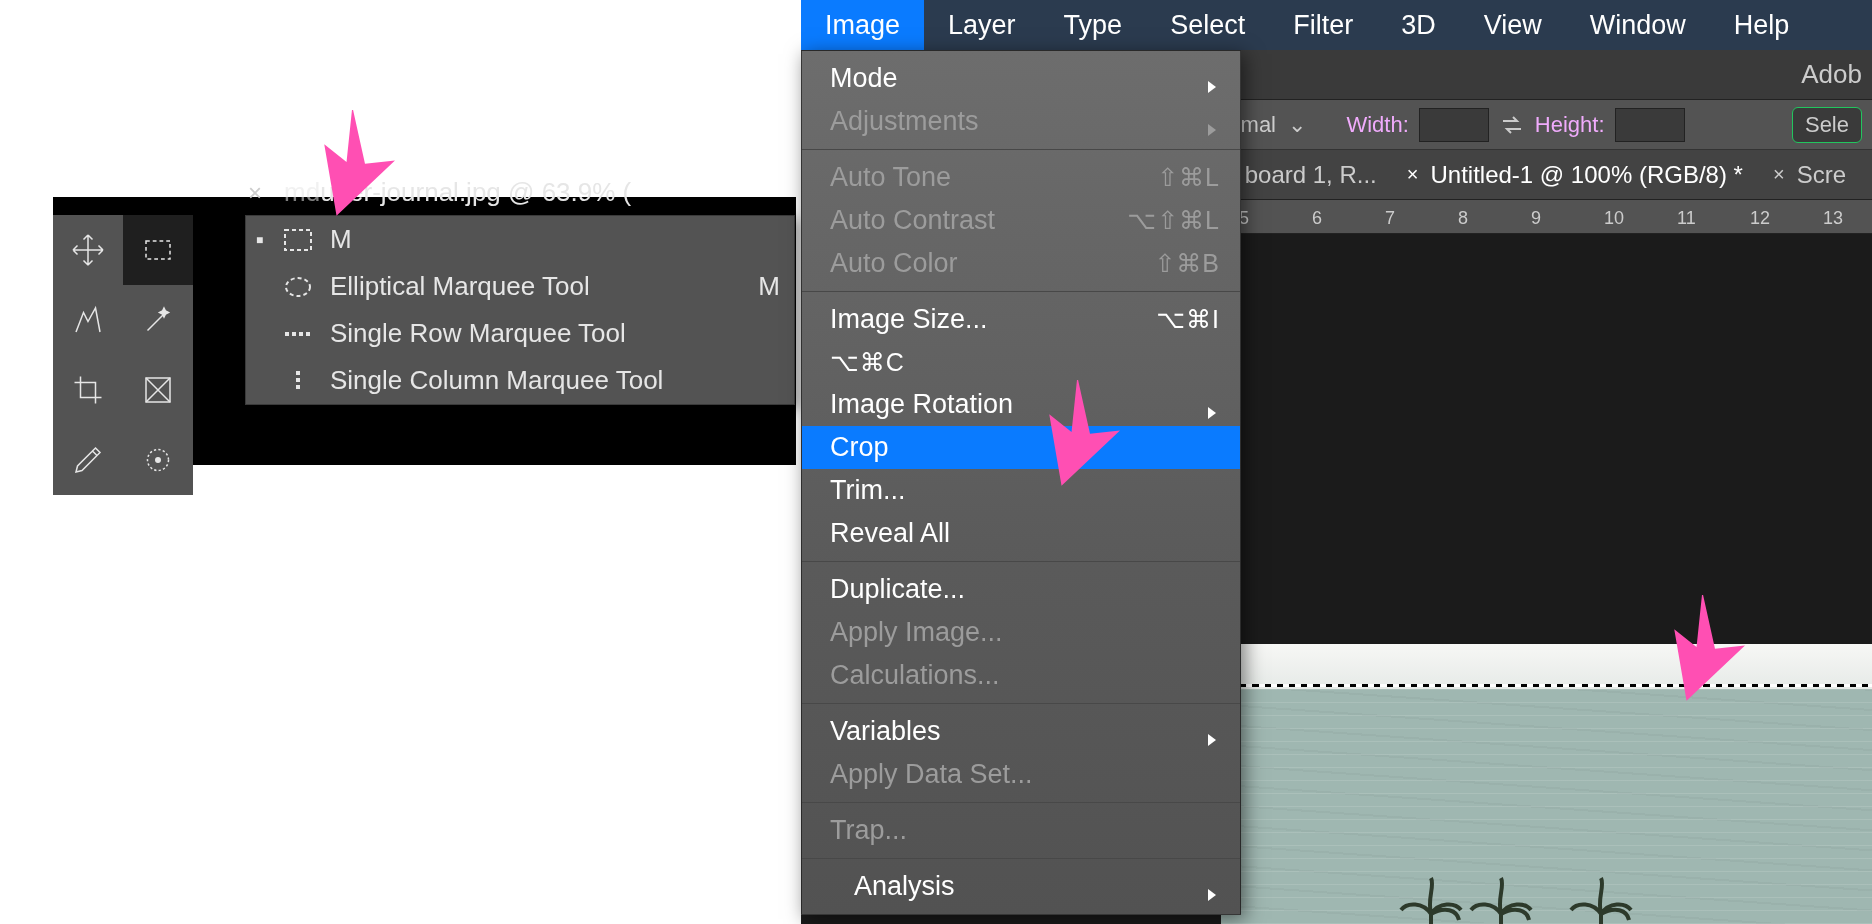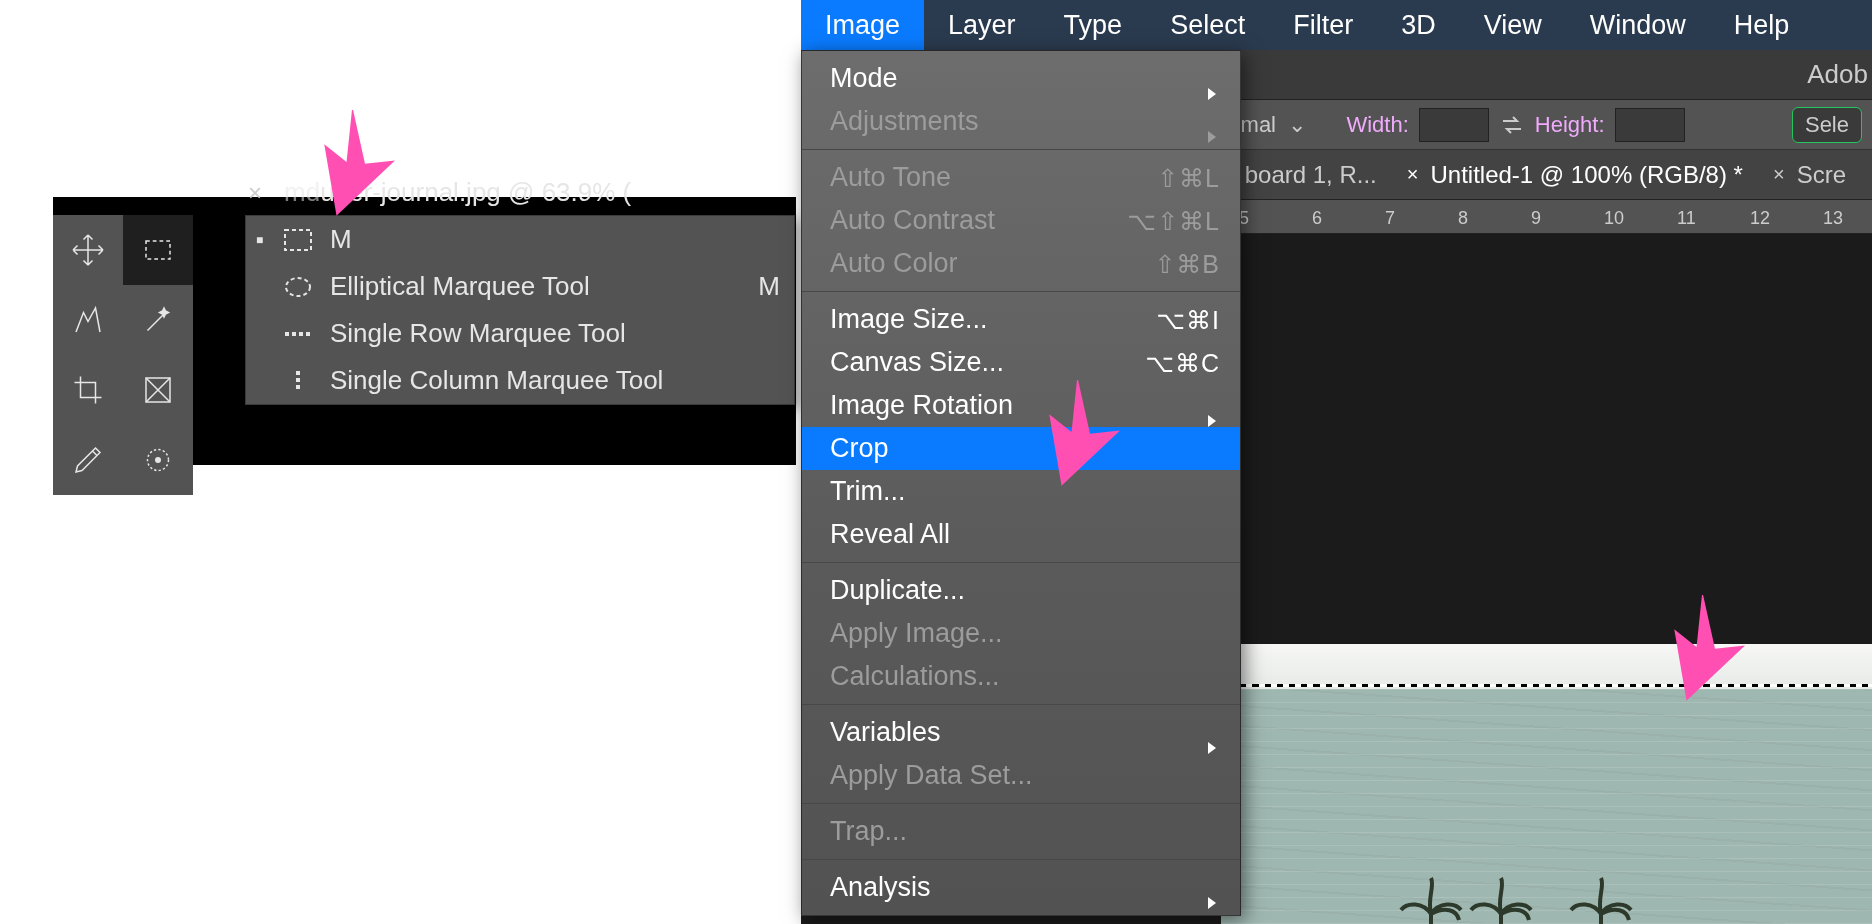--- a/index.html
+++ b/index.html
@@ -110,21 +110,21 @@
   .menubar .mitem.active { background: #0a7bff; }
   .app-title-row {
     height: 50px;
     background: #3a3a3a;
     border-bottom: 1px solid #222;
     display: flex;
     align-items: center;
     justify-content: flex-end;
     color: #ccc;
     font-size: 26px;
-    padding-right: 4px;
+    padding-right: 10px;
   }
   .options-row {
     height: 50px;
     background: #535353;
     border-bottom: 1px solid #333;
     display: flex;
     align-items:center;
     color: #ccc;
     font-size: 22px;
     gap: 10px;
@@ -210,23 +210,23 @@
     background: linear-gradient(#6d6d6d 0%, #5a5a5a 60%, #525252 100%);
     border: 1px solid rgba(0,0,0,0.5);
     box-shadow: 4px 4px 18px rgba(0,0,0,0.5);
     color: #fff;
     font-size: 27px;
   }
   .image-menu .section {
     padding: 6px 0;
     border-bottom: 1px solid #484848;
   }
-  .image-menu .section:last-child { border-bottom:none; }
+  .image-menu .section:last-child { border-bottom:none;padding-left:24px; }
   .image-menu .row {
-    display:flex; align-items:flex-end;
+    display:flex; align-items:center;
     padding: 6px 20px 6px 28px;
     position:relative;
     min-height: 42px;
   }
   .image-menu .row.hl { background:#0a7bff; color:#fff; }
   .image-menu .row.disabled { color:#9c9c9c; }
   .image-menu .row .lbl { flex:1; white-space:nowrap; }
   .image-menu .row .sc { font-size:25px; letter-spacing: 1px; white-space:nowrap; }
   .image-menu .row.disabled .sc { color:#9c9c9c; }
   .image-menu .row .sub {
@@ -443,21 +443,20 @@
           <span class="lbl">Auto Color</span>
           <span class="sc">⇧⌘B</span>
         </div>
       </div>
       <div class="section">
         <div class="row">
           <span class="lbl">Image Size...</span>
           <span class="sc">⌥⌘I</span>
         </div>
         <div class="row">
-          <span class="lbl">Canvas Size...</span>
           <span class="sc">⌥⌘C</span>
         </div>
         <div class="row">
           <span class="lbl">Image Rotation</span>
           <span class="sub"><svg viewBox="0 0 16 16">
               <path d="M4 2l8 6-8 6z"></path>
             </svg></span>
         </div>
         <div class="row hl">
           <span class="lbl">Crop</span>

